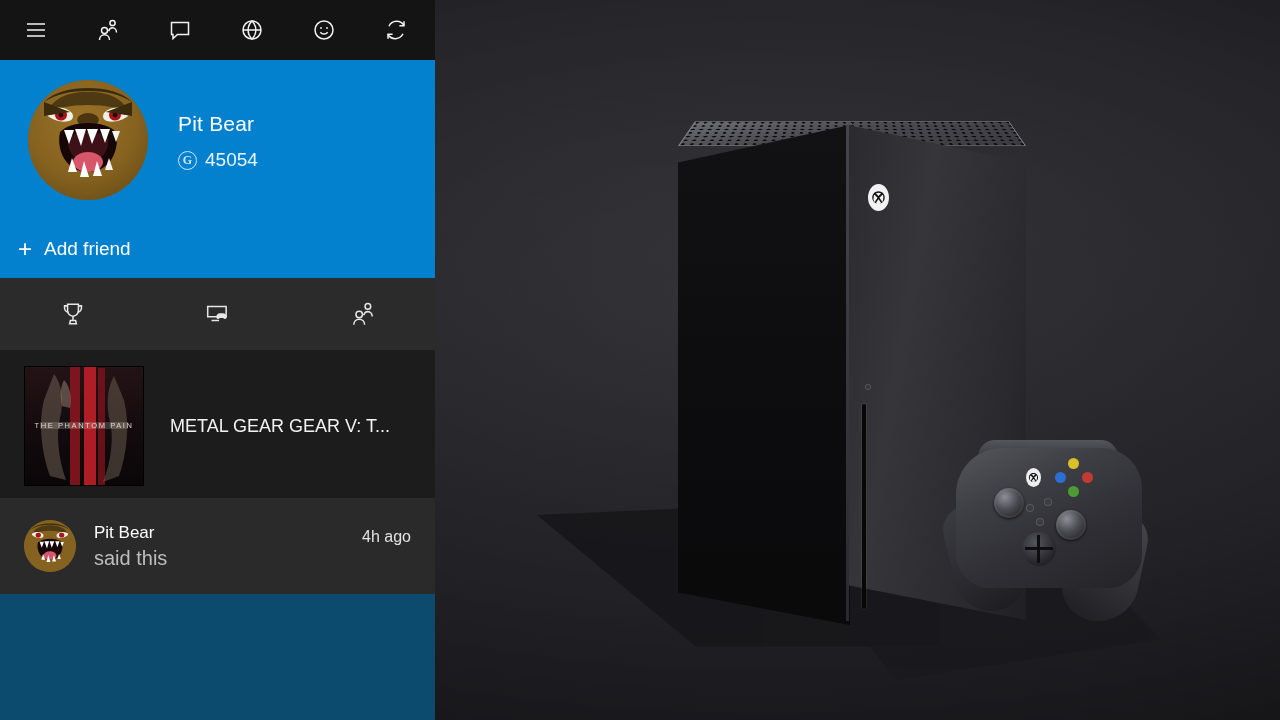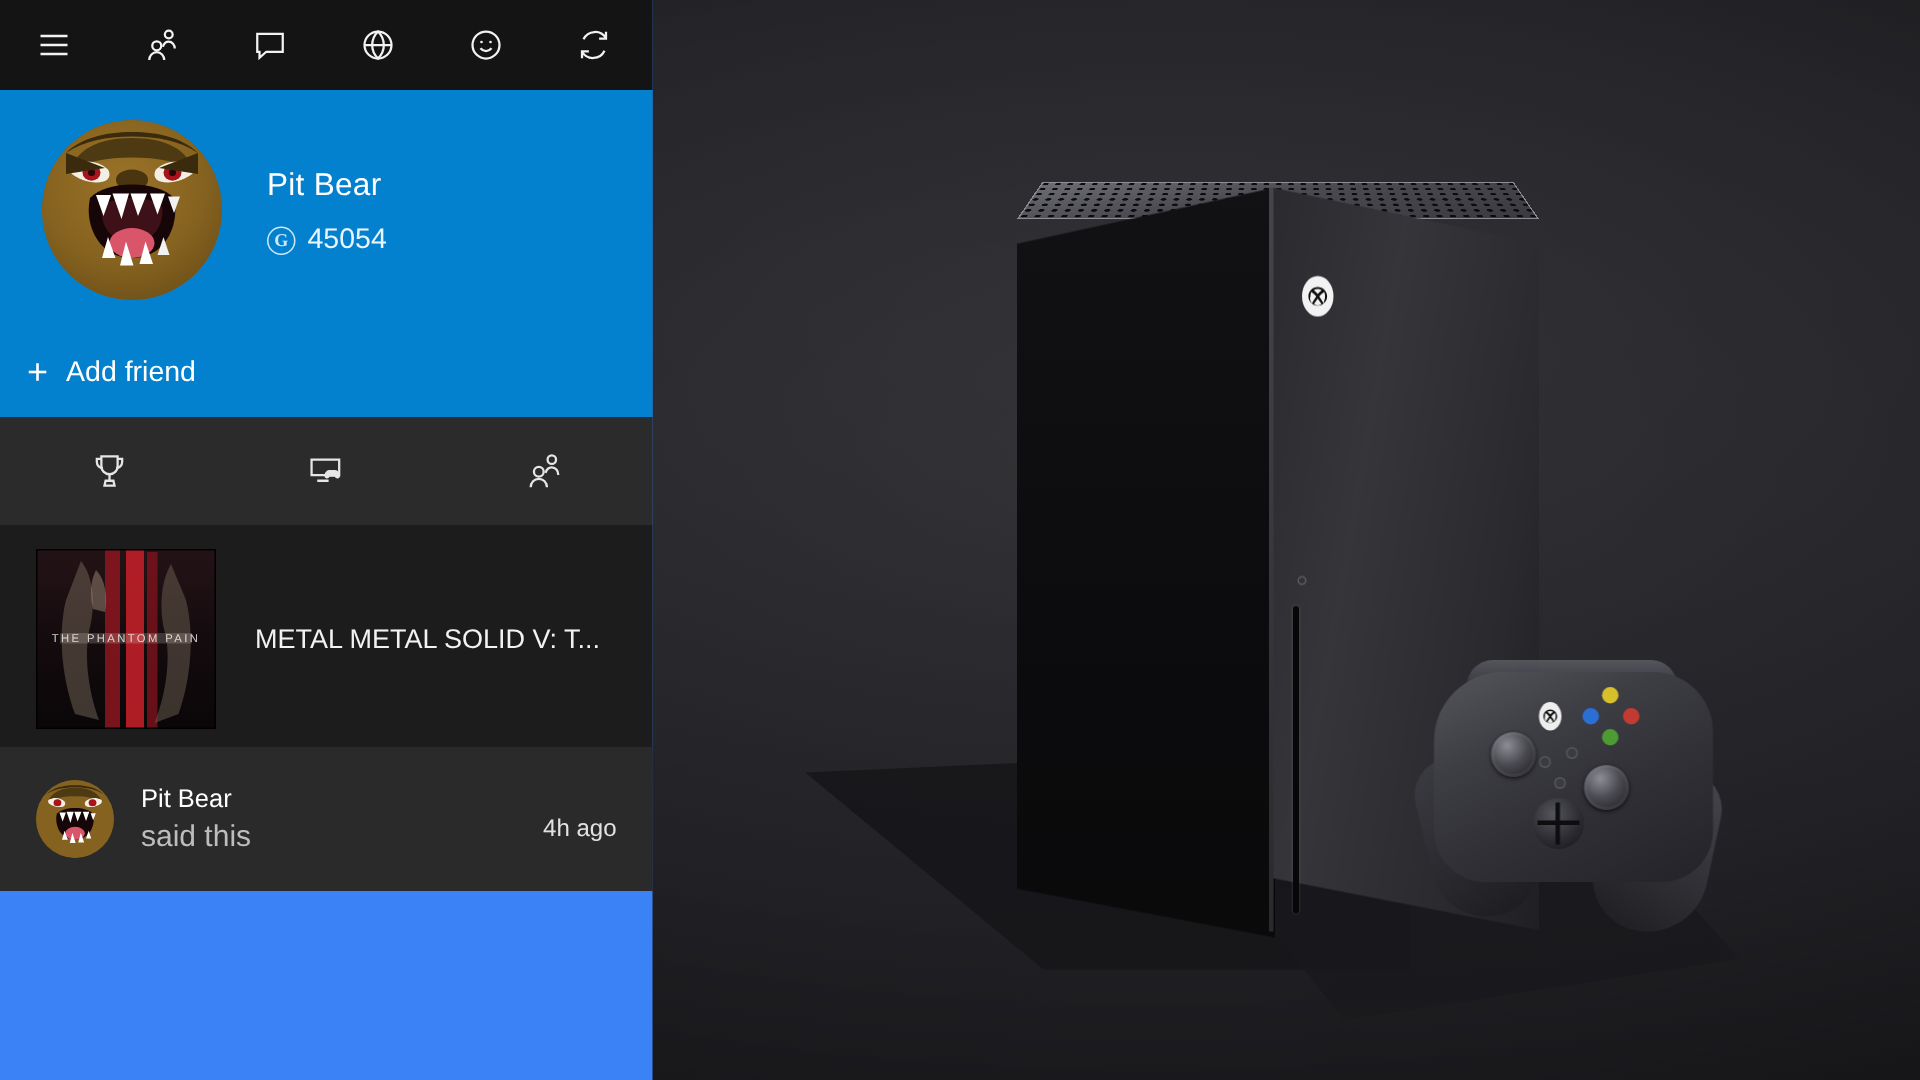--- a/index.html
+++ b/index.html
@@ -135,21 +135,21 @@
   .mb1{ left:76px; top:72px; } .mb2{ left:94px; top:66px; } .mb3{ left:86px; top:86px; }
   .ctl-bumper{
     position:absolute; left:28px; top:8px; width:140px; height:22px;
     background:linear-gradient(180deg,#5a5a62,#32323a);
     border-radius:28px 28px 8px 8px; opacity:.9;
   }
 
   
   .panel{
     position:absolute; left:0; top:0; width:435px; height:720px;
-    background:#3b82f6;
+    background:#0c4a6e;
   }
 
   
   .topbar{
     height:60px; background:#141414;
     display:flex; align-items:center;
   }
   .topbar .ticon{
     width:72px; height:60px;
     display:flex; align-items:center; justify-content:center;
@@ -228,21 +228,21 @@
   }
   .feed-avatar{
     width:52px; height:52px; border-radius:50%; overflow:hidden; flex:0 0 auto;
     background:#7a5a22;
   }
   .feed-avatar svg{ width:52px; height:52px; display:block; }
   .feed-text{ display:flex; flex-direction:column; gap:4px; }
   .feed-name{ font-size:17px; color:#fff; }
   .feed-action{ font-size:20px; color:#bdbdbd; }
   .feed-time{
-    position:absolute; right:24px; top:46px;
+    position:absolute; right:24px; top:30px;
     font-size:16px; color:#e2e2e2;
   }
 </style>
 </head>
 <body>
 
 <div id="app">
 
   <div class="hero">
     <div class="hero-vignette"></div>
@@ -434,21 +434,21 @@
             <path d="M60 0h12v120H60z" fill="#c01f28" opacity=".9"></path>
             <path d="M74 2h7v118h-7z" fill="#7e131c" opacity=".8"></path>
             <path d="M30 8c8 10 10 28 6 44-4 16-2 40 6 62l-16-4C18 88 14 58 20 34z" fill="#6e5f52" opacity=".55"></path>
             <path d="M90 10c-7 12-8 30-4 46 4 16 1 40-7 60l16-6c8-22 11-52 5-76z" fill="#6e5f52" opacity=".5"></path>
             <path d="M40 14c6 6 8 18 6 28l-8-2c-2-10-2-18 2-26z" fill="#ab9580" opacity=".45"></path>
             <rect x="16" y="56" width="88" height="7" fill="#d8cfc6" opacity=".22"></rect>
             <text x="60" y="62" font-family="Liberation Sans, sans-serif" font-size="7.5" fill="#e8e2da" text-anchor="middle" letter-spacing="1.6" opacity=".9">THE PHANTOM PAIN</text>
             <rect width="120" height="120" fill="none" stroke="#000" stroke-width="2"></rect>
           </svg>
         </div>
-        <div class="game-name">METAL METAL SOLID V: T...</div>
+        <div class="game-name">METAL GEAR GEAR V: T...</div>
       </div>
 
 
       <div class="feed-item">
         <div class="feed-avatar">
           <svg viewBox="0 0 120 120" aria-hidden="true">
             <circle cx="60" cy="60" r="60" fill="#85621f"></circle>
             <path d="M18 34c6-14 18-22 42-22s36 8 42 22c-10-6-24-9-42-9s-32 3-42 9z" fill="#4e3a12"></path>
             <path d="M16 22c10-10 26-14 44-14s34 4 44 14c-12-8-27-11-44-11s-32 3-44 11z" fill="#3b2b0d"></path>
             <path d="M20 30c8-4 18-3 24 3 2 3 1 7-3 8-7 2-16-1-21-5-2-2-2-5 0-6z" fill="#f4efe4"></path>

